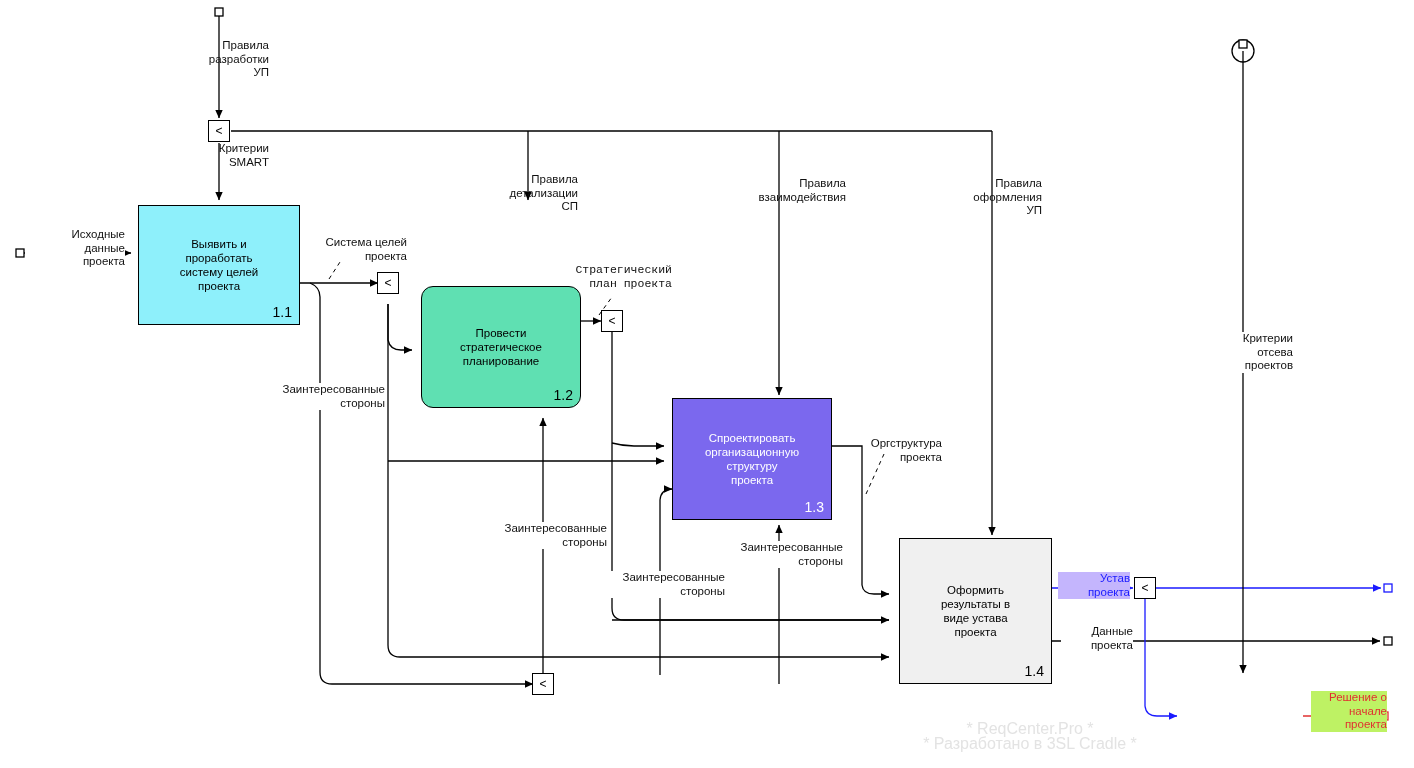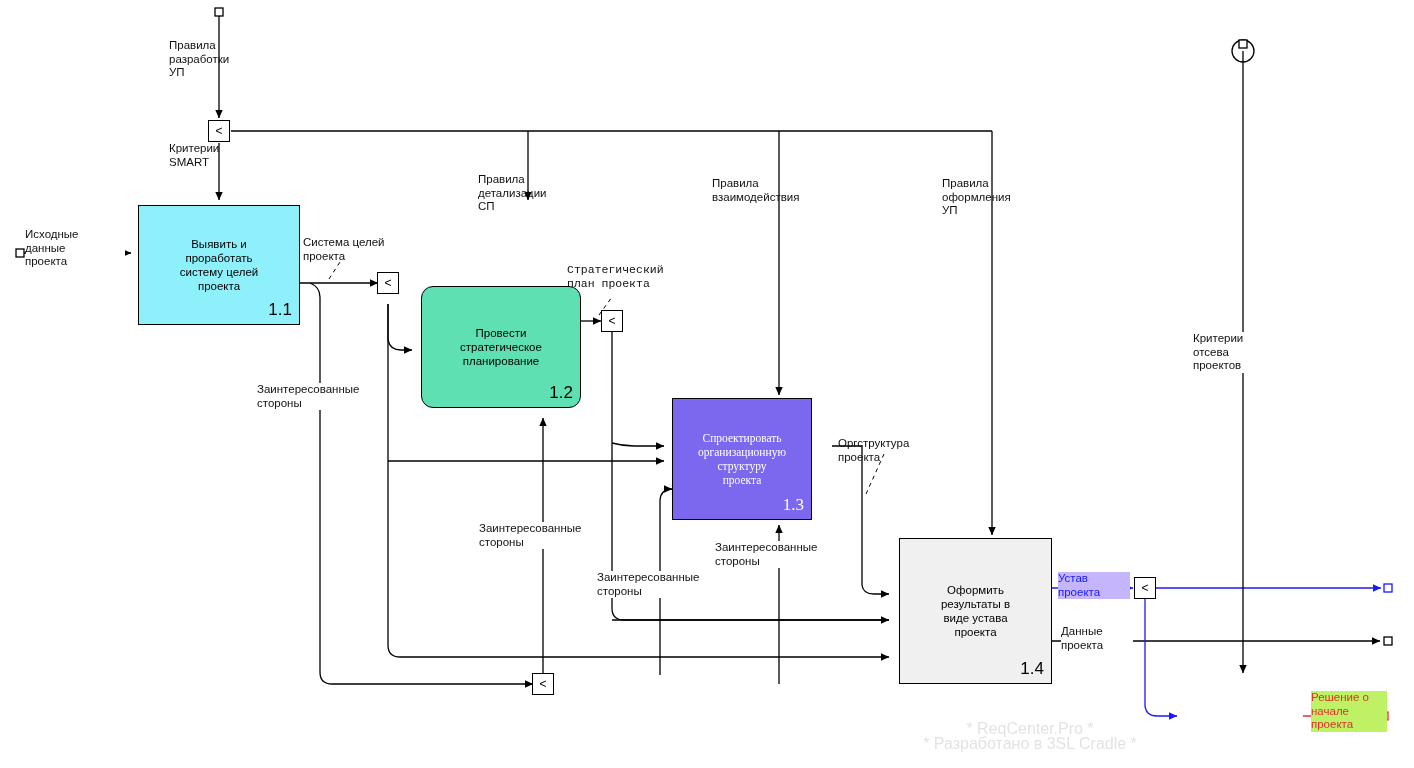--- a/index.html
+++ b/index.html
@@ -1,25 +1,25 @@
 <!DOCTYPE html>
 <html><head>
 <meta charset="utf-8">
 <style>
   html,body{margin:0;padding:0;background:#ffffff;}
   body{width:1414px;height:768px;font-family:"Liberation Sans","DejaVu Sans",sans-serif;}
   #canvas{position:relative;width:1414px;height:768px;overflow:hidden;background:#fff;}
   svg.layer{position:absolute;left:0;top:0;width:1414px;height:768px;}
-  .lbl{position:absolute;font-size:11.5px;line-height:13.5px;color:#111;text-align:left;white-space:pre-line;}
+  .lbl{position:absolute;font-size:11.5px;line-height:13.5px;color:#111;text-align:right;white-space:pre-line;}
   .lbl.blue{color:#1a1aff;}
   .lbl.red{color:#e03030;}
   .box{position:absolute;border:1.3px solid #000;box-sizing:border-box;}
   .box .title{position:absolute;left:0;right:0;top:50%;transform:translateY(-50%);
     text-align:center;font-size:11.5px;line-height:14px;white-space:pre-line;padding:0 6px;}
-  .box .num{position:absolute;right:7px;bottom:4px;font-size:17px;}
+  .box .num{position:absolute;right:7px;bottom:4px;font-size:14px;}
   .b11{background:#8ef0fb;} .b12{background:#5fe0b2;border-radius:12px;} .b13{background:#7b68ee;color:#fff;}
   .b14{background:#f0f0f0;} .b15{background:#ffffff;}
   .jct{position:absolute;width:22px;height:22px;border:1.3px solid #000;background:#fff;
     box-sizing:border-box;font-size:12px;line-height:20px;text-align:center;color:#000;}
   .wmk{position:absolute;font-size:16px;line-height:15px;color:#e3e3e3;text-align:center;white-space:pre-line;}
 </style>
 </head>
 <body>
 
 <div id="canvas">
@@ -105,21 +105,21 @@
 систему целей
 проекта</div>
     <div class="num">1.1</div>
   </div>
   <div class="box b12" style="left:421px;top:286px;width:160px;height:122px;">
     <div class="title">Провести
 стратегическое
 планирование</div>
     <div class="num">1.2</div>
   </div>
-  <div class="box b13" style="left:672px;top:398px;width:140px;height:122px;font-family:Liberation Serif, serif;">
+  <div class="box b13" style="left:672px;top:398px;width:160px;height:122px;">
     <div class="title">Спроектировать
 организационную
 структуру
 проекта</div>
     <div class="num">1.3</div>
   </div>
   <div class="box b14" style="left:899px;top:538px;width:153px;height:146px;">
     <div class="title">Оформить
 результаты в
 виде устава

